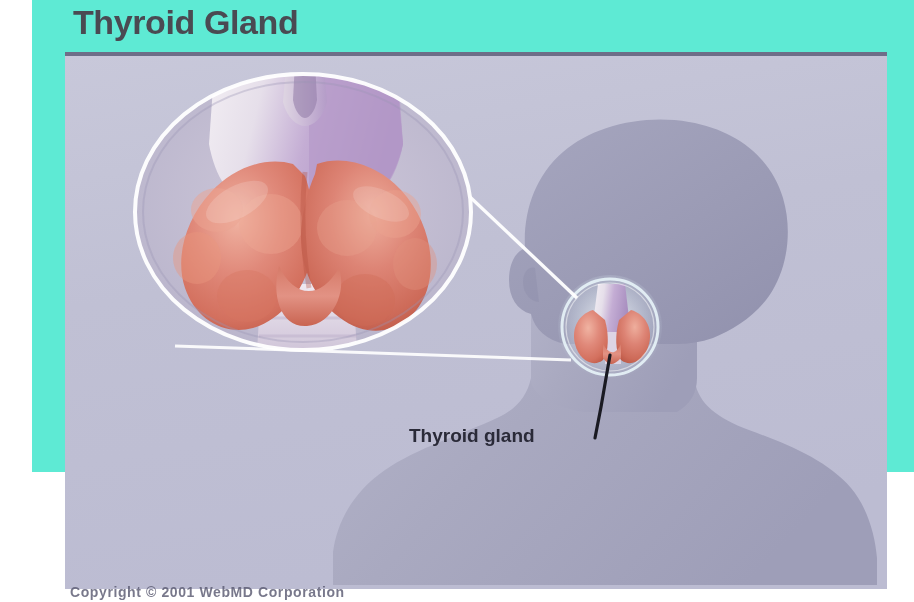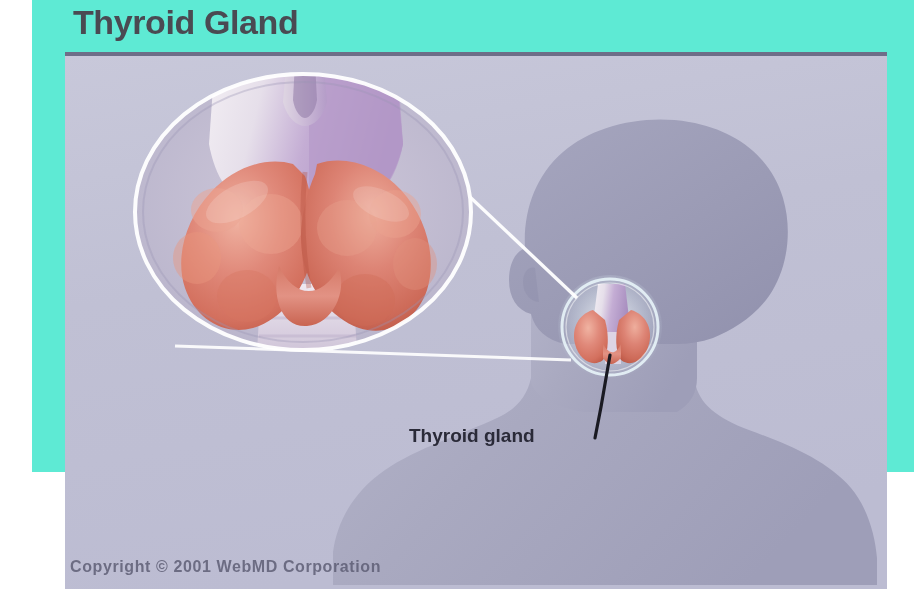--- a/index.html
+++ b/index.html
@@ -56,22 +56,22 @@
     top: -4px;
     width: 822px;
     height: 537px;
     display: block;
   }
 
   
   #copyright-notice {
     position: absolute;
     left: 38px;
-    top: 558px;
-    font-size: 16px;
+    top: 584px;
+    font-size: 14px;
     font-weight: bold;
     color: #5b5b72;
     letter-spacing: 0.6px;
     white-space: nowrap;
     opacity: 0.82;
     font-family: "Liberation Sans", sans-serif;
   }
 
   
   .svg-callout-label {

